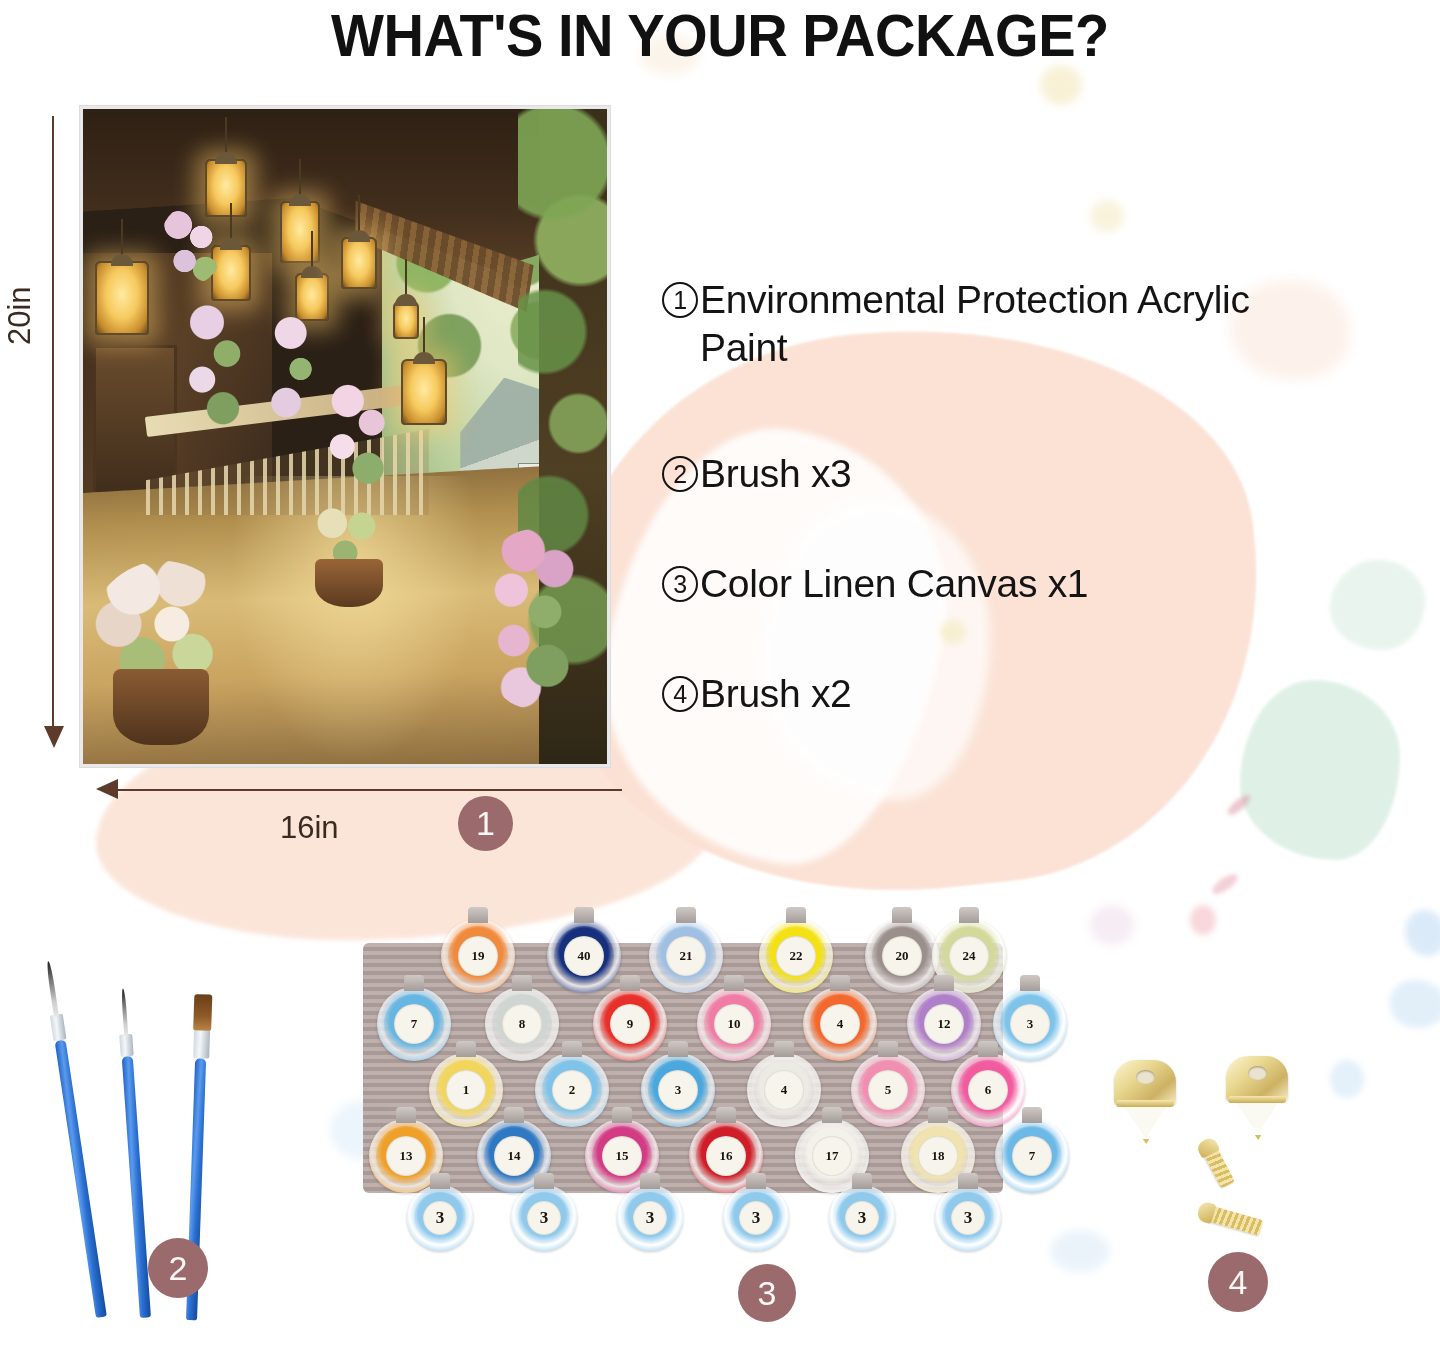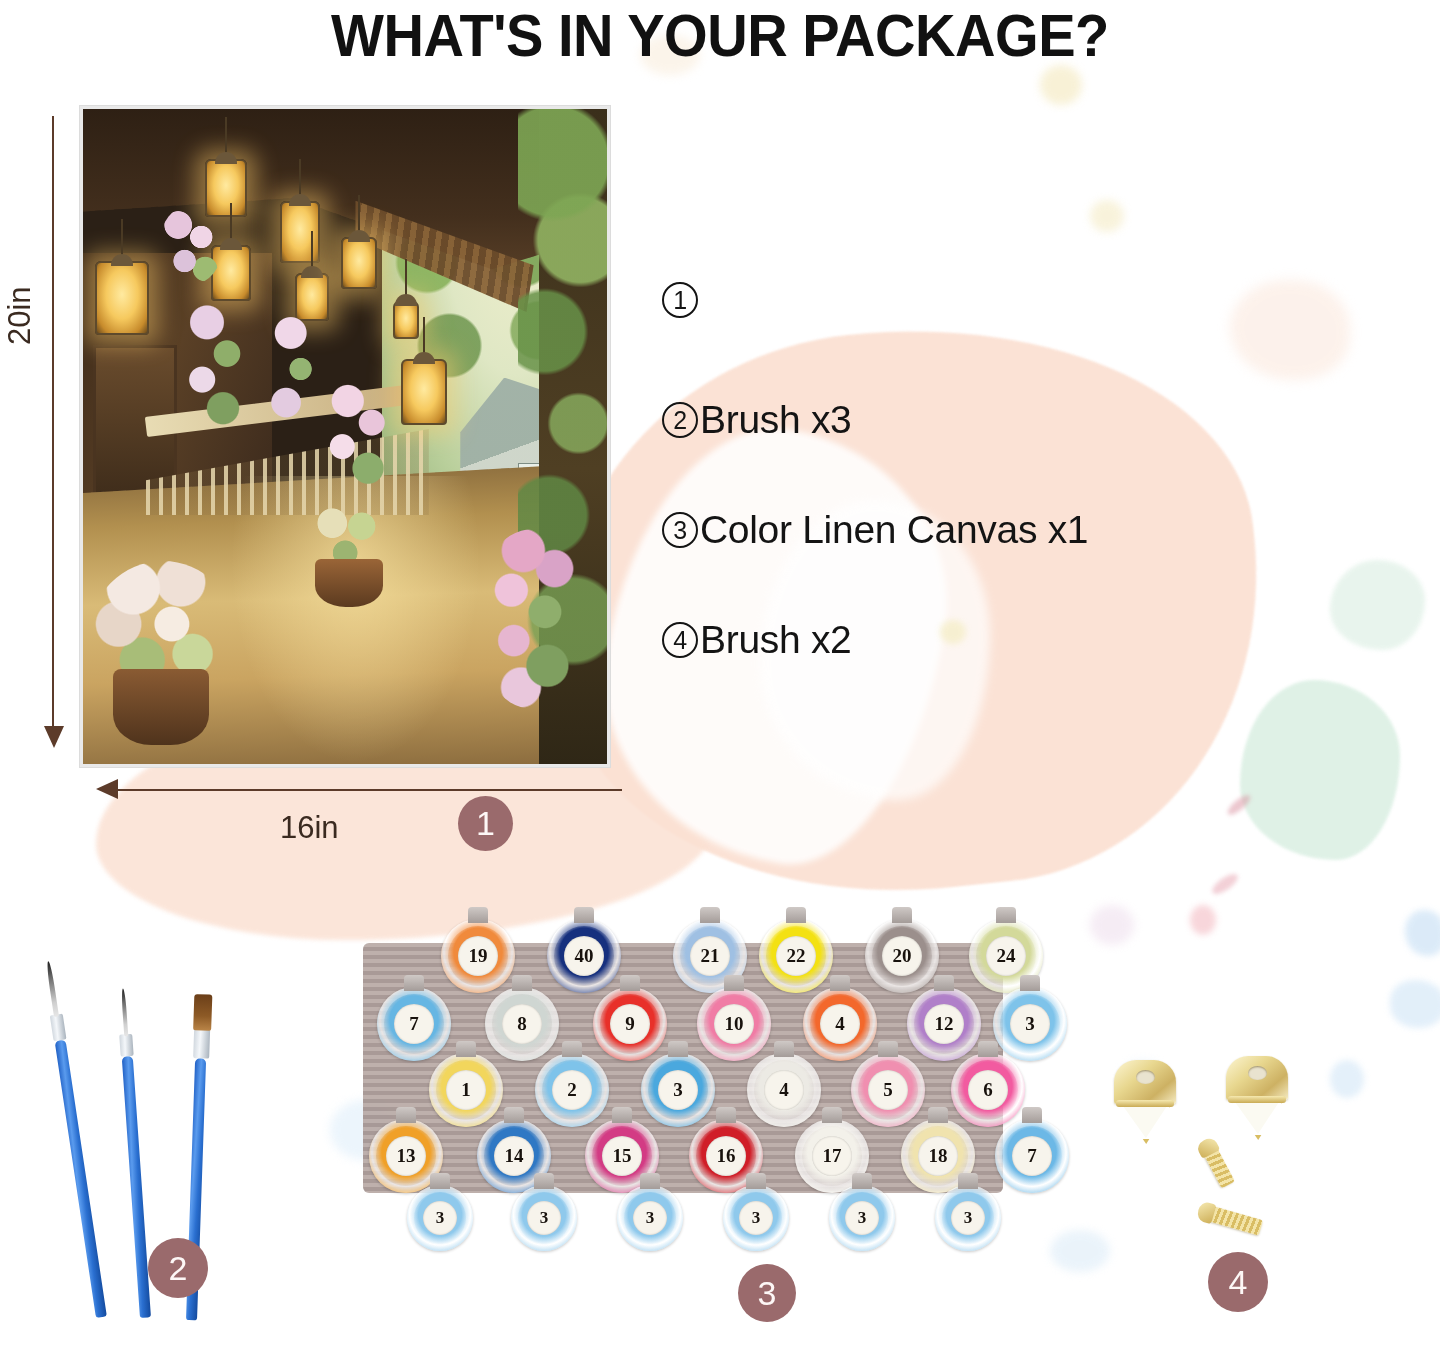--- a/index.html
+++ b/index.html
@@ -307,21 +307,21 @@
     position: absolute; left: 50%; top: -12px; width: 20px; height: 16px;
     transform: translateX(-50%);
     background: linear-gradient(180deg,#cfc9c6,#a49c99);
     border-radius: 4px 4px 0 0;
     z-index: -1;
   }
   .pot .lbl {
     width: 40px; height: 40px; border-radius: 50%;
     background: #f7f4ec;
     display:flex; align-items:center; justify-content:center;
-    font-size: 19px; font-weight: 700; color: #18120d;
+    font-size: 13px; font-weight: 700; color: #18120d;
     font-family: "Liberation Serif", serif;
     box-shadow: inset 0 0 2px rgba(0,0,0,.25);
   }
   .pot.small { width: 66px; height: 66px; }
   .pot.small .lbl { width: 34px; height: 34px; font-size: 17px; }
 
   
   .hook { position: absolute; }
   .hook .plate {
     position: absolute; top: 0; left: 0; width: 62px; height: 44px;
@@ -468,20 +468,21 @@
   <div class="dim-v-line"></div>
   <div class="dim-v-head"></div>
   <div class="dim-v-label">20in</div>
   <div class="dim-h-line"></div>
   <div class="dim-h-head"></div>
   <div class="dim-h-label">16in</div>
 
   <div class="list">
     <div class="list-item li-1">
       <span class="circ-num">1</span>
+      <span class="li-text">Environmental Protection Acrylic Paint</span>
     </div>
     <div class="list-item li-2">
       <span class="circ-num">2</span>
       <span class="li-text">Brush x3</span>
     </div>
     <div class="list-item li-3">
       <span class="circ-num">3</span>
       <span class="li-text">Color Linen Canvas x1</span>
     </div>
     <div class="list-item li-4">
@@ -512,33 +513,33 @@
     <div class="tray-base"></div>
     <div id="pots">
         <div class="pot" style="left: 96px; top: 14px; background: radial-gradient(circle at 50% 45%, rgb(240, 138, 60) 0px, rgb(240, 138, 60) 44%, rgba(255, 255, 255, 0.55) 62%, rgb(240, 138, 60) 78%, rgba(200, 195, 190, 0.85) 100%);">
           <span class="cap"></span>
           <span class="lbl">19</span>
         </div>
         <div class="pot" style="left: 202px; top: 14px; background: radial-gradient(circle at 50% 45%, rgb(22, 48, 126) 0px, rgb(22, 48, 126) 44%, rgba(255, 255, 255, 0.55) 62%, rgb(22, 48, 126) 78%, rgba(200, 195, 190, 0.85) 100%);">
           <span class="cap"></span>
           <span class="lbl">40</span>
         </div>
-        <div class="pot" style="left: 328px; top: 14px; background: radial-gradient(circle at 50% 45%, rgb(159, 192, 227) 0px, rgb(159, 192, 227) 44%, rgba(255, 255, 255, 0.55) 62%, rgb(159, 192, 227) 78%, rgba(200, 195, 190, 0.85) 100%);">
+        <div class="pot" style="left: 304px; top: 14px; background: radial-gradient(circle at 50% 45%, rgb(159, 192, 227) 0px, rgb(159, 192, 227) 44%, rgba(255, 255, 255, 0.55) 62%, rgb(159, 192, 227) 78%, rgba(200, 195, 190, 0.85) 100%);">
           <span class="cap"></span>
           <span class="lbl">21</span>
         </div>
         <div class="pot" style="left: 414px; top: 14px; background: radial-gradient(circle at 50% 45%, rgb(243, 225, 19) 0px, rgb(243, 225, 19) 44%, rgba(255, 255, 255, 0.55) 62%, rgb(243, 225, 19) 78%, rgba(200, 195, 190, 0.85) 100%);">
           <span class="cap"></span>
           <span class="lbl">22</span>
         </div>
         <div class="pot" style="left: 520px; top: 14px; background: radial-gradient(circle at 50% 45%, rgb(155, 143, 140) 0px, rgb(155, 143, 140) 44%, rgba(255, 255, 255, 0.55) 62%, rgb(155, 143, 140) 78%, rgba(200, 195, 190, 0.85) 100%);">
           <span class="cap"></span>
           <span class="lbl">20</span>
         </div>
-        <div class="pot" style="left: 624px; top: 14px; background: radial-gradient(circle at 50% 45%, rgb(211, 217, 154) 0px, rgb(211, 217, 154) 44%, rgba(255, 255, 255, 0.55) 62%, rgb(211, 217, 154) 78%, rgba(200, 195, 190, 0.85) 100%); align-items: center;">
+        <div class="pot" style="left: 587px; top: 14px; background: radial-gradient(circle at 50% 45%, rgb(211, 217, 154) 0px, rgb(211, 217, 154) 44%, rgba(255, 255, 255, 0.55) 62%, rgb(211, 217, 154) 78%, rgba(200, 195, 190, 0.85) 100%); align-items: center;">
           <span class="cap"></span>
           <span class="lbl">24</span>
         </div>
         <div class="pot" style="left: 32px; top: 82px; background: radial-gradient(circle at 50% 45%, rgb(102, 182, 227) 0px, rgb(102, 182, 227) 44%, rgba(255, 255, 255, 0.55) 62%, rgb(102, 182, 227) 78%, rgba(200, 195, 190, 0.85) 100%);">
           <span class="cap"></span>
           <span class="lbl">7</span>
         </div>
         <div class="pot" style="left: 140px; top: 82px; background: radial-gradient(circle at 50% 45%, rgb(207, 214, 210) 0px, rgb(207, 214, 210) 44%, rgba(255, 255, 255, 0.55) 62%, rgb(207, 214, 210) 78%, rgba(200, 195, 190, 0.85) 100%);">
           <span class="cap"></span>
           <span class="lbl">8</span>

